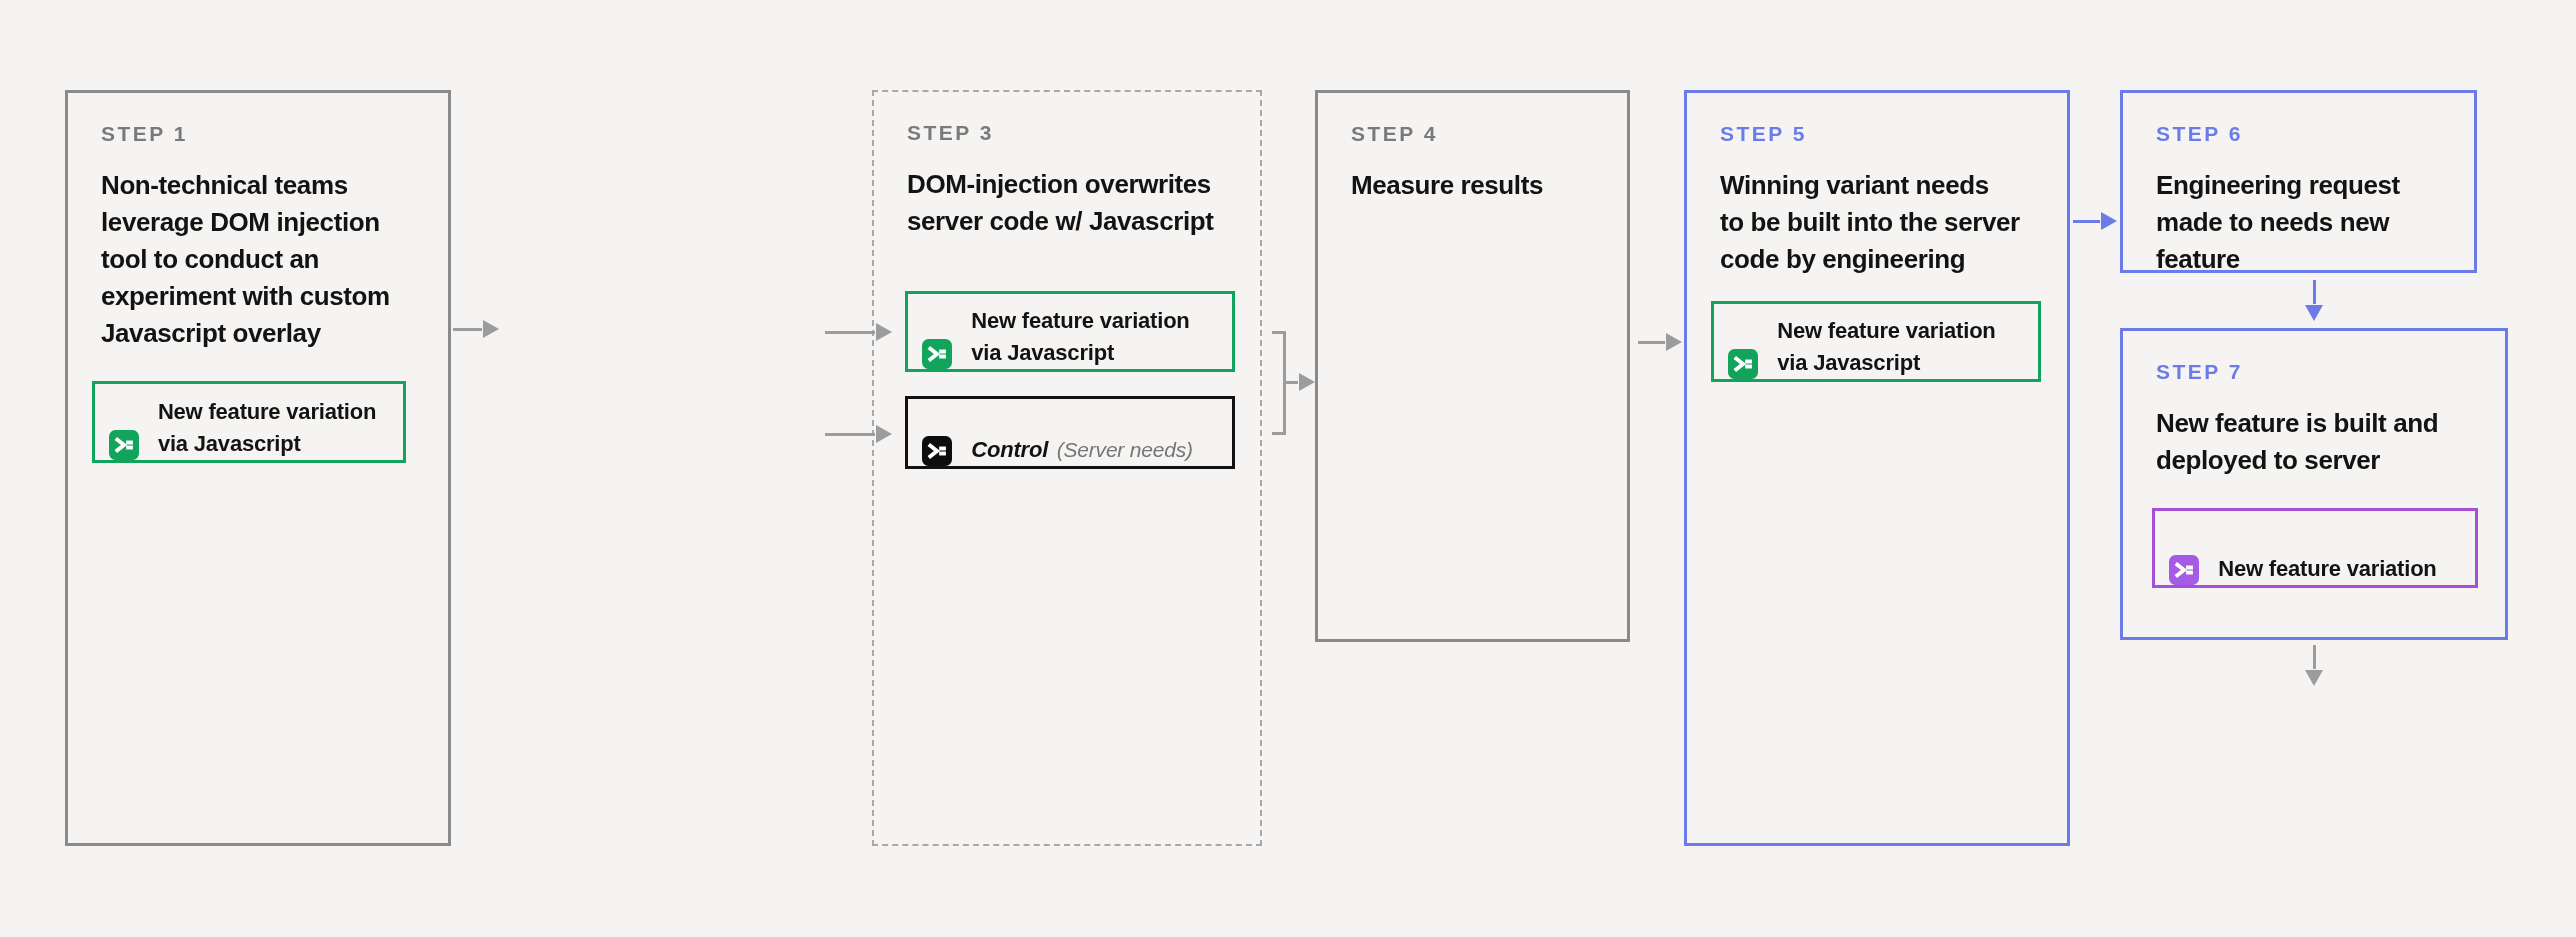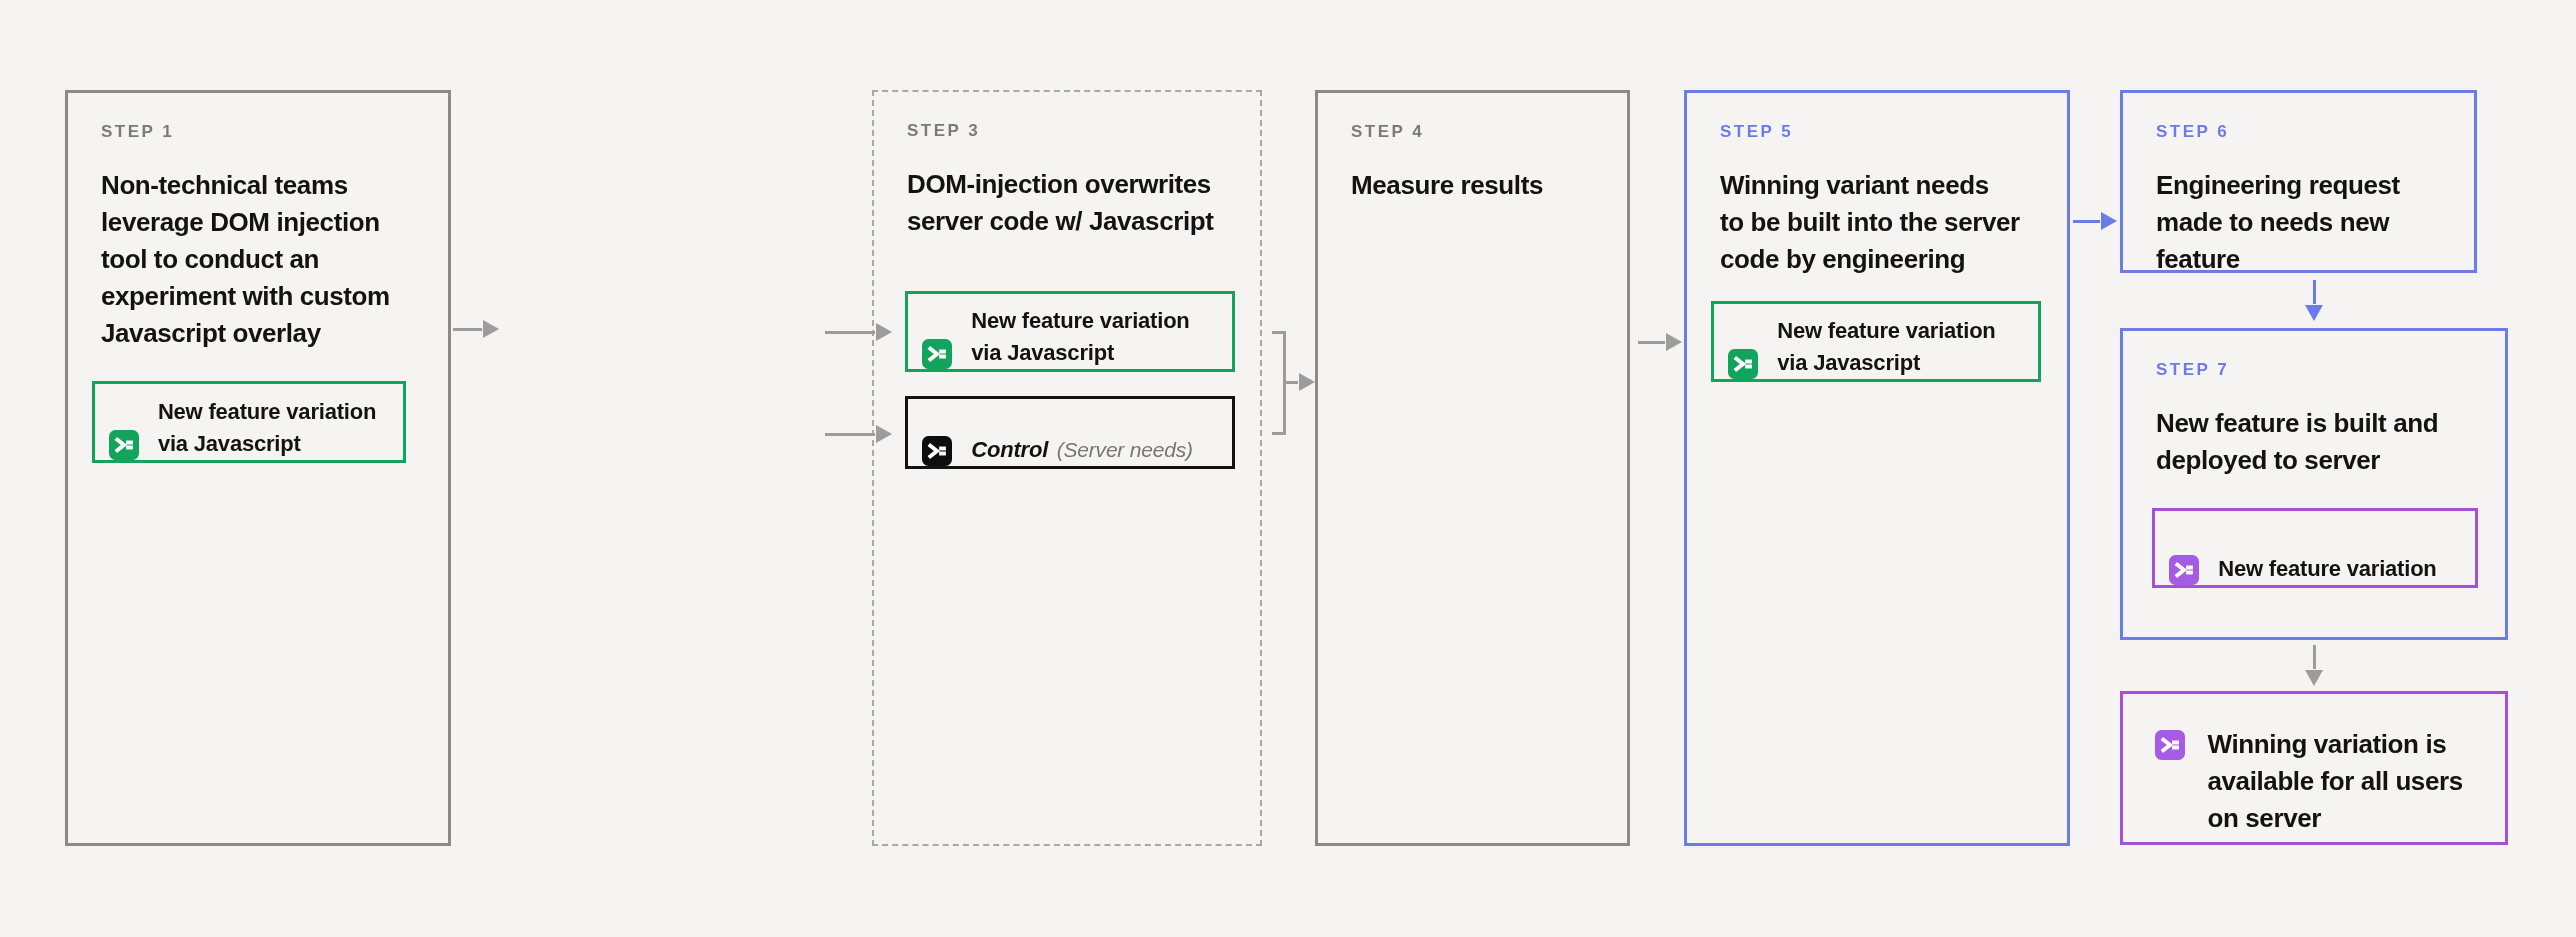--- a/index.html
+++ b/index.html
@@ -23,21 +23,21 @@
     border: 3.6px solid var(--gray-border);
     background: transparent;
   }
   .box.dashed { border: 2.9px dashed var(--dash-border); }
   .box.blue   { border-color: var(--blue); }
   .box.purple { border-color: var(--purple-border); }
 
   .step-label {
     position: absolute;
     top: 29px; left: 33px;
-    font-size: 17px;
+    font-size: 21px;
     font-weight: 700;
     letter-spacing: 2.5px;
     color: var(--step-label);
     white-space: pre;
     text-align: center;
   }
   .box.blue .step-label { color: var(--blue); }
 
   .body-text {
     position: absolute;
@@ -202,21 +202,21 @@
             <line x1="24" y1="24.5" x2="33.5" y2="24.5"></line>
           </svg>
       </span>
       <span style="display:flex; align-items:baseline;">
         <span class="chip-text">Control</span>
         <span class="chip-suffix">(Server needs)</span>
       </span>
     </div>
   </div>
 
-  <div class="box" style="left:1315px; top:90px; width:315px; height:756px;">
+  <div class="box" style="left:1315px; top:90px; width:315px; height:552px;">
     <div class="step-label">STEP 4</div>
     <div class="body-text">Measure results</div>
   </div>
 
   <div class="box blue" style="left:1684px; top:90px; width:386px; height:756px;">
     <div class="step-label">STEP 5</div>
     <div class="body-text">Winning variant needs
 to be built into the server
 code by engineering</div>
     <div class="chip green" style="left:24px; top:208px; width:330px; height:81px;">
@@ -249,35 +249,20 @@
             <rect x="0" y="0" width="42" height="42" rx="9"></rect>
             <path d="M9.5 12 L21 21 L9.5 30"></path>
             <line x1="24" y1="17.5" x2="33.5" y2="17.5"></line>
             <line x1="24" y1="24.5" x2="33.5" y2="24.5"></line>
           </svg>
       </span>
       <span class="chip-text">New feature variation</span>
     </div>
   </div>
 
-  <div class="box purple" style="left:2120px; top:691px; width:388px; height:154px;">
-    <div class="outcome-inner">
-      <span class="ticon purple">
-        <svg viewBox="0 0 42 42">
-            <rect x="0" y="0" width="42" height="42" rx="9"></rect>
-            <path d="M9.5 12 L21 21 L9.5 30"></path>
-            <line x1="24" y1="17.5" x2="33.5" y2="17.5"></line>
-            <line x1="24" y1="24.5" x2="33.5" y2="24.5"></line>
-          </svg>
-      </span>
-      <span class="outcome-text">Winning variation is
-available for all users
-on server</span>
-    </div>
-  </div>
 
   <div class="arr-h" style="left:453px; top:328px; width:29px;"></div>
   <div class="arr-h" style="left:825px; top:331px; width:50px;"></div>
   <div class="arr-h" style="left:825px; top:433px; width:50px;"></div>
 
   <div class="bracket-part" style="left:1272px; top:331px; width:12px; height:2.9px;"></div>
   <div class="bracket-part" style="left:1272px; top:432px; width:12px; height:2.9px;"></div>
   <div class="bracket-part" style="left:1283px; top:331px; width:2.9px; height:104px;"></div>
   <div class="arr-h" style="left:1284px; top:381px; width:14.3px;"></div>
 

